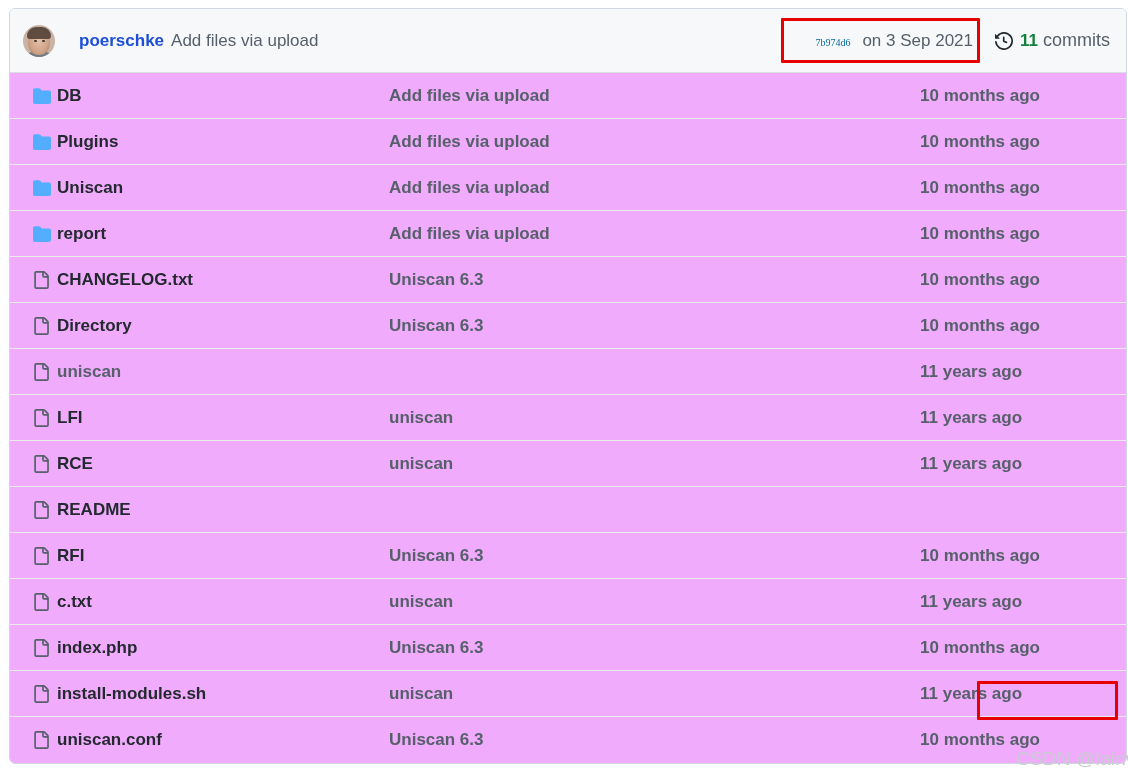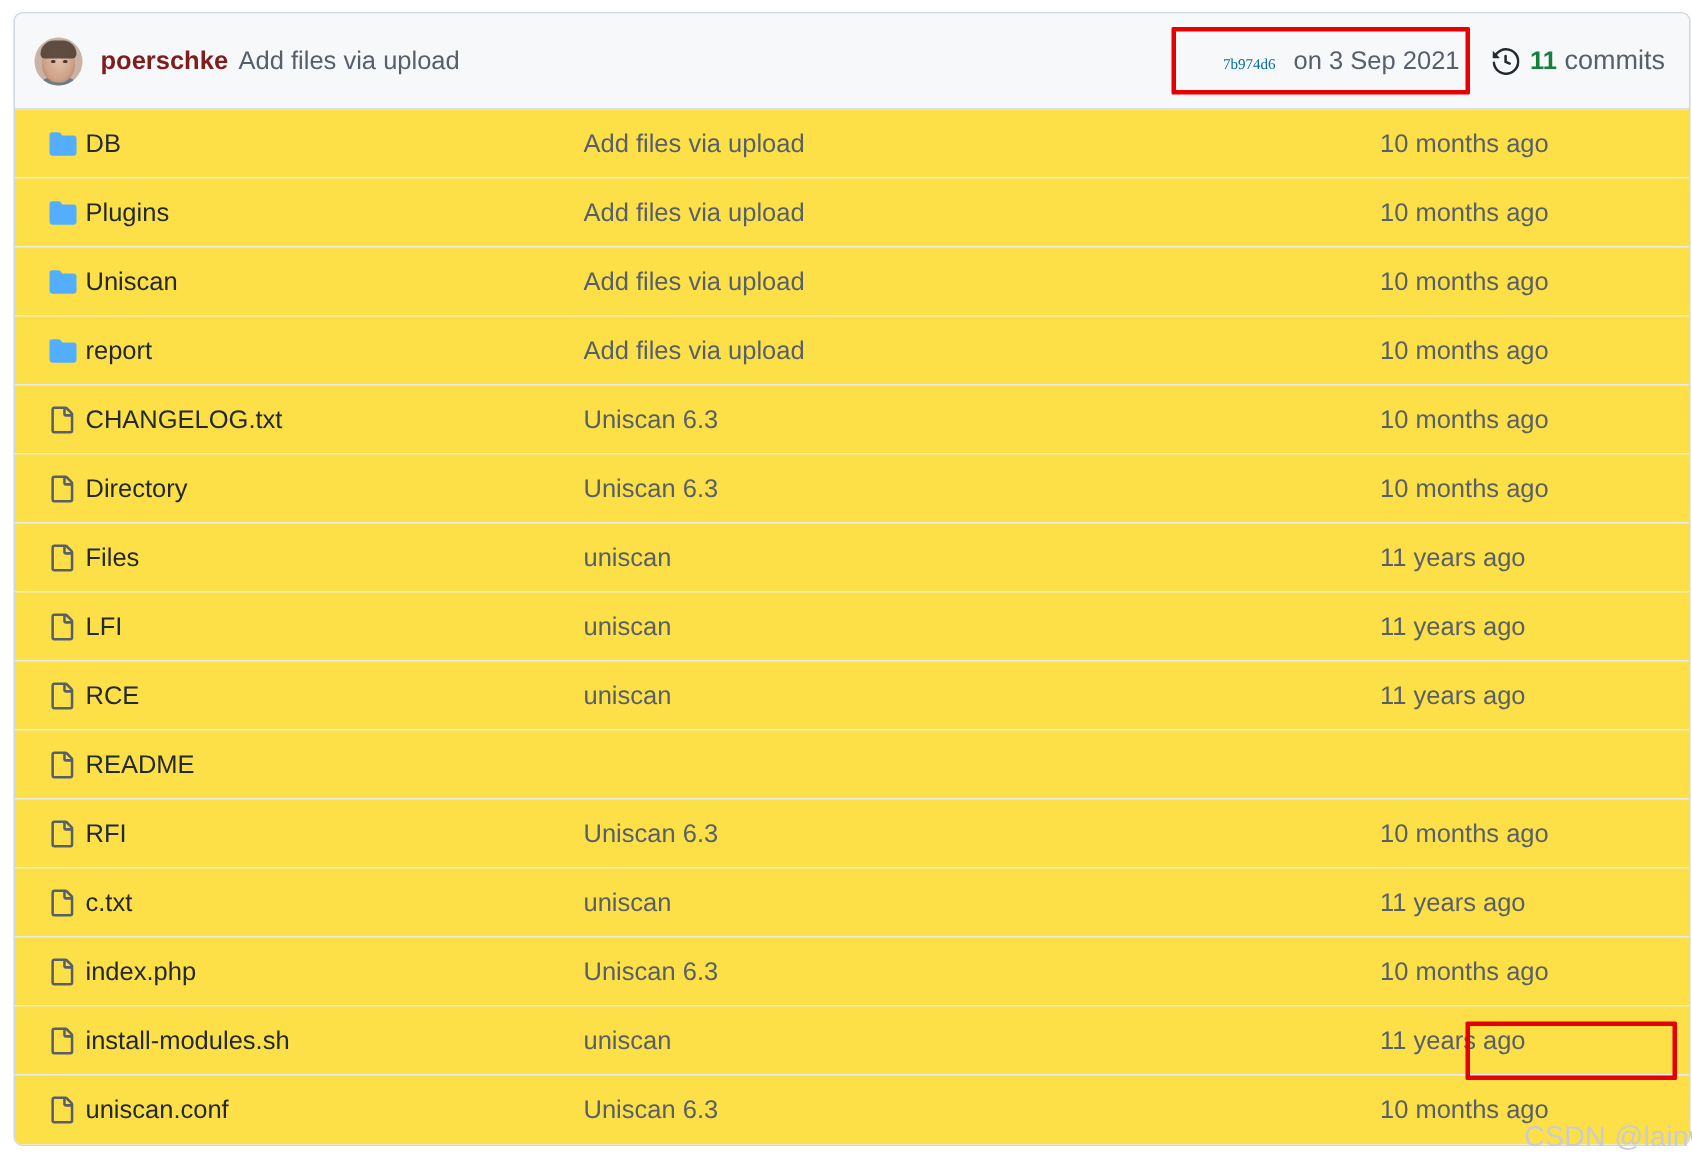--- a/index.html
+++ b/index.html
@@ -88,24 +88,24 @@
     left: 50%;
     bottom: -6px;
     transform: translateX(-50%);
     width: 30px;
     height: 12px;
     border-radius: 14px 14px 0 0;
     background: #6d7c85;
   }
 
   .commit-author {
-    margin-left: 12px;
+    margin-left: 24px;
     font-size: 17px;
     font-weight: bold;
-    color: #7f1d1d;
+    color: #1d4ed8;
     white-space: nowrap;
     text-align: center;
   }
   .commit-message {
     margin-left: 7px;
     font-size: 17px;
     color: #57606a;
     white-space: nowrap;
   }
   .header-spacer { flex: 1 1 auto; }
@@ -152,21 +152,22 @@
   }
 
   
   .file-row {
     display: flex;
     align-items: center;
     height: 46px;
     border-bottom: 1px solid #eaecef;
     padding: 0 16px 0 13px;
     box-sizing: border-box;
-    background: #fde047;
+    background: #f0abfc;
+    font-weight: bold;
   }
   .file-row:last-child { border-bottom: none; }
 
   .cell-icon {
     width: 34px;
     flex: 0 0 auto;
     display: flex;
     align-items: center;
     justify-content: flex-start;
     padding-left: 9px;
@@ -324,21 +325,20 @@
           <div class="cell-name">Directory</div>
           <div class="cell-commit">Uniscan 6.3</div>
           <div class="cell-age">10 months ago</div>
         </div>
         <div class="file-row">
           <div class="cell-icon">
             <svg class="file-icon" viewBox="0 0 16 16" fill="currentColor" aria-hidden="true">
               <path d="M2 1.75C2 .784 2.784 0 3.75 0h6.586c.464 0 .909.184 1.237.513l2.914 2.914c.329.328.513.773.513 1.237v9.586A1.75 1.75 0 0 1 13.25 16h-9.5A1.75 1.75 0 0 1 2 14.25Zm1.75-.25a.25.25 0 0 0-.25.25v12.5c0 .138.112.25.25.25h9.5a.25.25 0 0 0 .25-.25V6h-2.75A1.75 1.75 0 0 1 9 4.25V1.5Zm6.75.062V4.25c0 .138.112.25.25.25h2.688l-.011-.013-2.914-2.914-.013-.011Z"></path>
             </svg>
           </div>
-          <div class="cell-name">Files</div>
           <div class="cell-commit">uniscan</div>
           <div class="cell-age">11 years ago</div>
         </div>
         <div class="file-row">
           <div class="cell-icon">
             <svg class="file-icon" viewBox="0 0 16 16" fill="currentColor" aria-hidden="true">
               <path d="M2 1.75C2 .784 2.784 0 3.75 0h6.586c.464 0 .909.184 1.237.513l2.914 2.914c.329.328.513.773.513 1.237v9.586A1.75 1.75 0 0 1 13.25 16h-9.5A1.75 1.75 0 0 1 2 14.25Zm1.75-.25a.25.25 0 0 0-.25.25v12.5c0 .138.112.25.25.25h9.5a.25.25 0 0 0 .25-.25V6h-2.75A1.75 1.75 0 0 1 9 4.25V1.5Zm6.75.062V4.25c0 .138.112.25.25.25h2.688l-.011-.013-2.914-2.914-.013-.011Z"></path>
             </svg>
           </div>
           <div class="cell-name">LFI</div>

